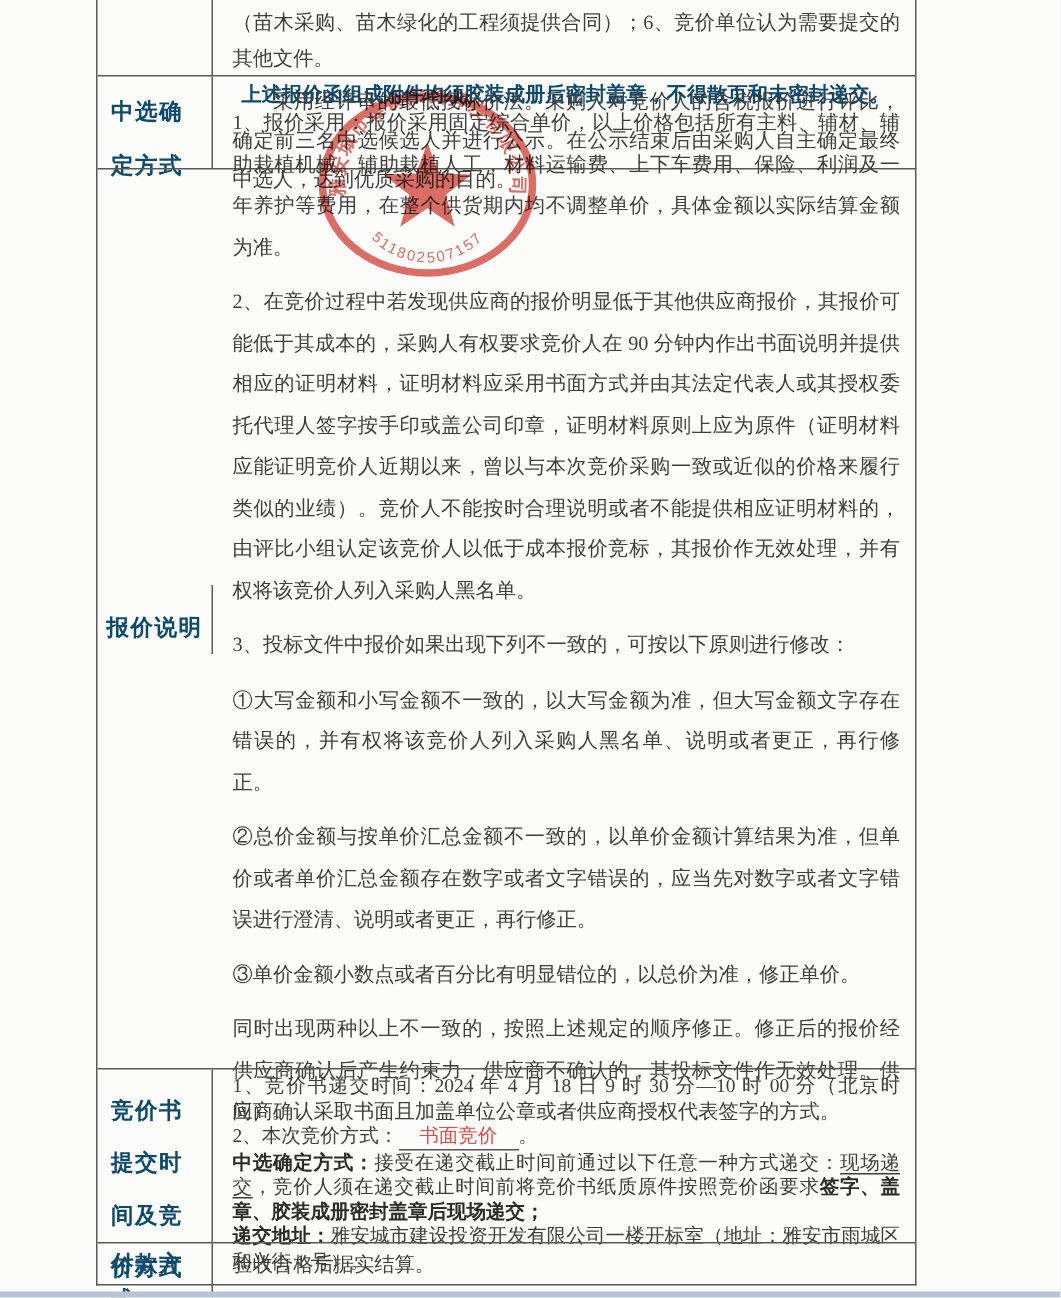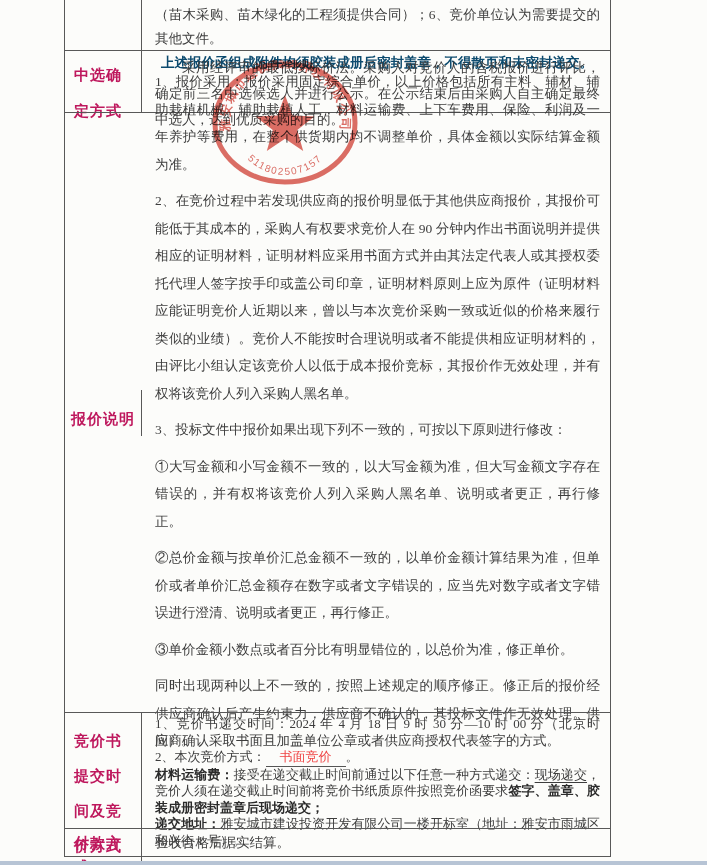--- a/index.html
+++ b/index.html
@@ -35,21 +35,21 @@
     border-top: 1px solid #585858;
   }
   .t-row.first { border-top: none; }
 
   .cell-label {
     width: 77px;
     min-width: 77px;
     border-right: 1px solid #585858;
     font-weight: 700;
     font-size: 15px;
-    color: #be185d;
+    color: #0c4a6e;
     padding: 8px 6px 0 9px;
     line-height: 34px;
     letter-spacing: 1px;
   }
   .cell-content {
     flex: 1;
     padding: 2px 10px 0 13px;
     font-size: 13.5px;
     color: #3d3d3d;
     text-align: justify;
@@ -142,21 +142,21 @@
     </div>
 
     <div class="t-row row-4">
       <div class="cell-label">竞价书提交时间及竞价方式</div>
       <div class="cell-content">
         <div>1、竞价书递交时间：2024 年 4 月 18 日 9 时 30 分—10 时 00 分（北京时间）。</div>
         <div>
           <span>2、本次竞价方式：</span><span class="blank-value">书面竞价</span><span>。</span>
         </div>
         <div>
-          <span class="bold">材料运输费：</span><span>接受在递交截止时间前通过以下任意一种方式递交：</span><span class="ul">现场递交</span><span>，竞价人须在递交截止时间前将竞价书纸质原件按照竞价函要求</span><span class="bold">签字、盖章、胶装成册密封盖章后现场递交；</span>
+          <span class="bold">中选确定方式：</span><span>接受在递交截止时间前通过以下任意一种方式递交：</span><span class="ul">现场递交</span><span>，竞价人须在递交截止时间前将竞价书纸质原件按照竞价函要求</span><span class="bold">签字、盖章、胶装成册密封盖章后现场递交；</span>
         </div>
         <div>
           <span class="bold">递交地址：</span><span>雅安城市建设投资开发有限公司一楼开标室（地址：雅安市雨城区和兴街 1 号）。</span>
         </div>
       </div>
     </div>
 
     <div class="t-row row-5">
       <div class="cell-label">付款方式</div>
       <div class="cell-content">验收合格后据实结算。</div>

